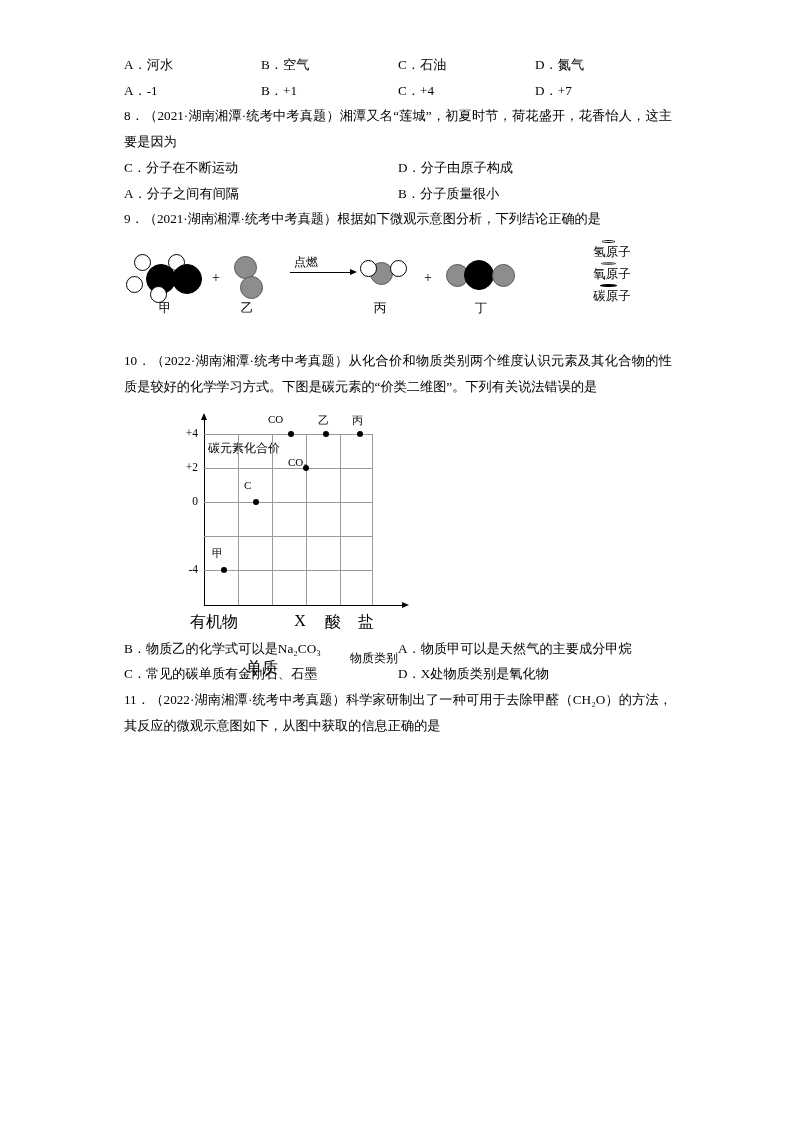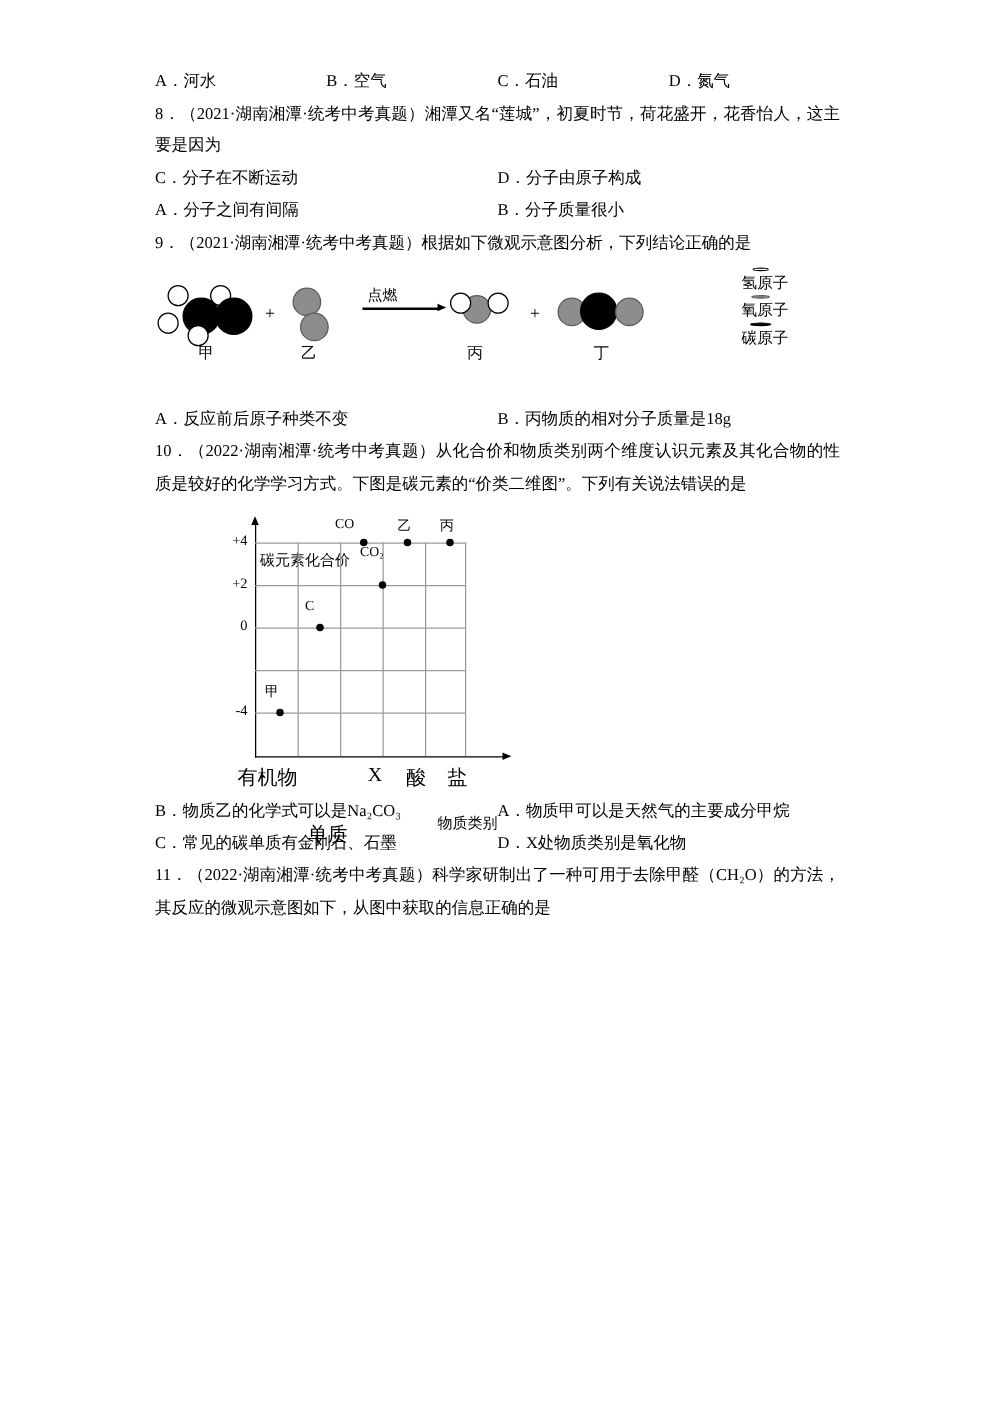--- a/index.html
+++ b/index.html
@@ -198,20 +198,26 @@
 <div class="page">
   <div class="content">
 
     <div class="opts-row opts4">
       <span class="opt">A．河水</span>
       <span class="opt">B．空气</span>
       <span class="opt">C．石油</span>
       <span class="opt">D．氮气</span>
     </div>
 
+    <div class="opts-row opts4">
+      <span class="opt">A．-1</span>
+      <span class="opt">B．+1</span>
+      <span class="opt">C．+4</span>
+      <span class="opt">D．+7</span>
+    </div>
 
     <div class="q-body">8．（2021·湖南湘潭·统考中考真题）湘潭又名“莲城”，初夏时节，荷花盛开，花香怡人，这主要是因为</div>
     <div class="opts-row opts2">
       <span class="opt">C．分子在不断运动</span>
       <span class="opt">D．分子由原子构成</span>
     </div>
     <div class="opts-row opts2">
       <span class="opt">A．分子之间有间隔</span>
       <span class="opt">B．分子质量很小</span>
     </div>
@@ -261,24 +267,20 @@
           <span class="legend-dot ld-o"></span>
           <span>氧原子</span>
         </div>
         <div class="legend-row">
           <span class="legend-dot ld-c"></span>
           <span>碳原子</span>
         </div>
       </div>
     </div>
 
-    <div class="opts-row opts2">
-      <span class="opt">A．反应前后原子种类不变</span>
-      <span class="opt">B．丙物质的相对分子质量是18g</span>
-    </div>
 
     <div class="q-body">10．（2022·湖南湘潭·统考中考真题）从化合价和物质类别两个维度认识元素及其化合物的性质是较好的化学学习方式。下图是碳元素的“价类二维图”。下列有关说法错误的是</div>
 
     <div class="fig2">
       <div class="chart">
 
         <div class="axis-line" style="left:68px; top:14px; width:1.4px; height:186px;"></div>
         <div class="arrow-up" style="left:64.5px; top:7px;"></div>
 
         <div class="axis-line" style="left:68px; top:199px; width:200px; height:1.4px;"></div>
@@ -310,21 +312,21 @@
         <div class="x-lbl" style="left:180px; top:206px; width:34px;">酸</div>
         <div class="x-lbl" style="left:214px; top:206px; width:32px;">盐</div>
 
         <div class="pt" style="left:85px; top:161px;"></div>
         <div class="pt-lbl" style="left:76px; top:140px;">甲</div>
 
         <div class="pt" style="left:117px; top:93px;"></div>
         <div class="pt-lbl" style="left:108px; top:73px;">C</div>
 
         <div class="pt" style="left:167px; top:59px;"></div>
-        <div class="pt-lbl" style="left:152px; top:30px;text-align:right;">CO₂</div>
+        <div class="pt-lbl" style="left:152px; top:50px;text-align:right;">CO₂</div>
 
         <div class="pt" style="left:152px; top:25px;"></div>
         <div class="pt-lbl" style="left:132px; top:7px;">CO</div>
 
         <div class="pt" style="left:187px; top:25px;"></div>
         <div class="pt-lbl" style="left:182px; top:7px;">乙</div>
 
         <div class="pt" style="left:221px; top:25px;"></div>
         <div class="pt-lbl" style="left:216px; top:7px;">丙</div>
       </div>

